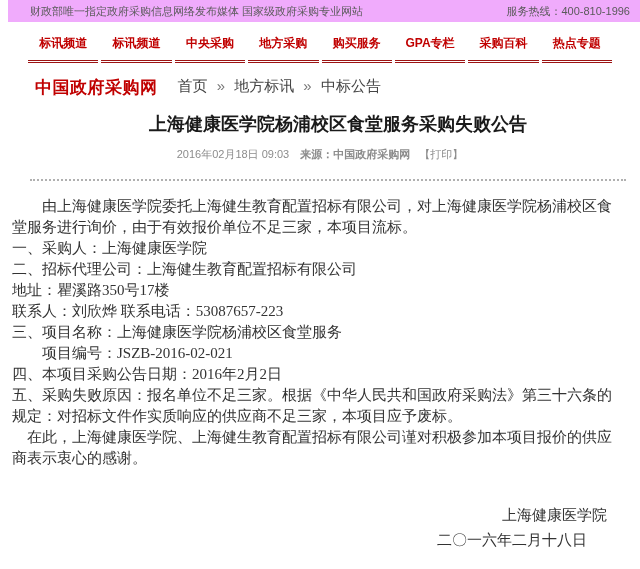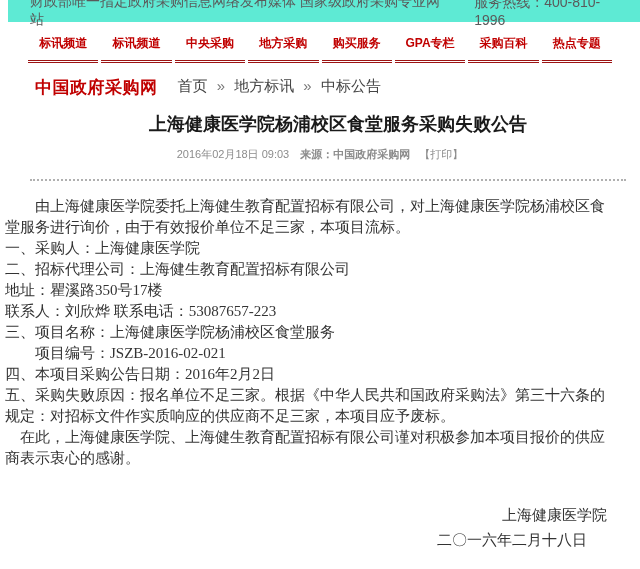--- a/index.html
+++ b/index.html
@@ -4,23 +4,23 @@
 <style>
   * { margin:0; padding:0; box-sizing:border-box; }
   html,body { background:#fff; }
   .page {
     width:640px; height:569px; overflow:hidden; background:#fff;
     font-family:"Liberation Sans","DejaVu Sans",sans-serif;
     position:relative;
   }
   
   .topbar {
-    margin-left:8px; height:22px; background:#5eead4;
+    margin-left:8px; height:22px; background:#f0abfc;
     display:flex; justify-content:space-between; align-items:center;
-    padding:0 10px 0 22px; font-size:14px; color:#5a5a5a;gap:24px;
+    padding:0 10px 0 22px; font-size:11px; color:#5a5a5a;gap:24px;
   }
   .topbar .hotline { color:#5a5a5a; }
   
   .nav {
     display:flex; gap:3px; margin:8px 28px 0 28px;
   }
   .nav-item {
     flex:1; text-align:center; font-size:12px; font-weight:bold;
     color:#c00000; text-decoration:none; padding:5px 0 8px;
     border-bottom:3px double #9c1414; cursor:pointer; white-space:nowrap;
@@ -44,21 +44,21 @@
     margin-top:8px; font-family:"Liberation Sans","DejaVu Sans",sans-serif;margin-left:36px;
   }
   .meta {
     text-align:center; font-size:11px; color:#8c8c8c; margin-top:11px;
   }
   .meta .print { color:#8c8c8c; cursor:pointer; margin-left:6px; }
   .separator {
     border-top:2px dotted #b0b0b0; margin:17px 14px 0 30px; height:0;
   }
   .article-body {
-    width:602px; margin:15px 0 0 5px;
+    width:602px; margin:15px 0 0 12px;
     font-size:15px; line-height:21px; color:#333;
     font-family:"Liberation Serif","DejaVu Serif",serif;
   }
   .article-body p { margin:0; }
   .indent-2 { text-indent:2em; }
   .indent-1 { text-indent:1em; }
   .signature {
     width:602px; margin:34px 0 0 5px; text-align:right;
     font-size:15px; line-height:25px; color:#333;
     font-family:"Liberation Serif","DejaVu Serif",serif;

